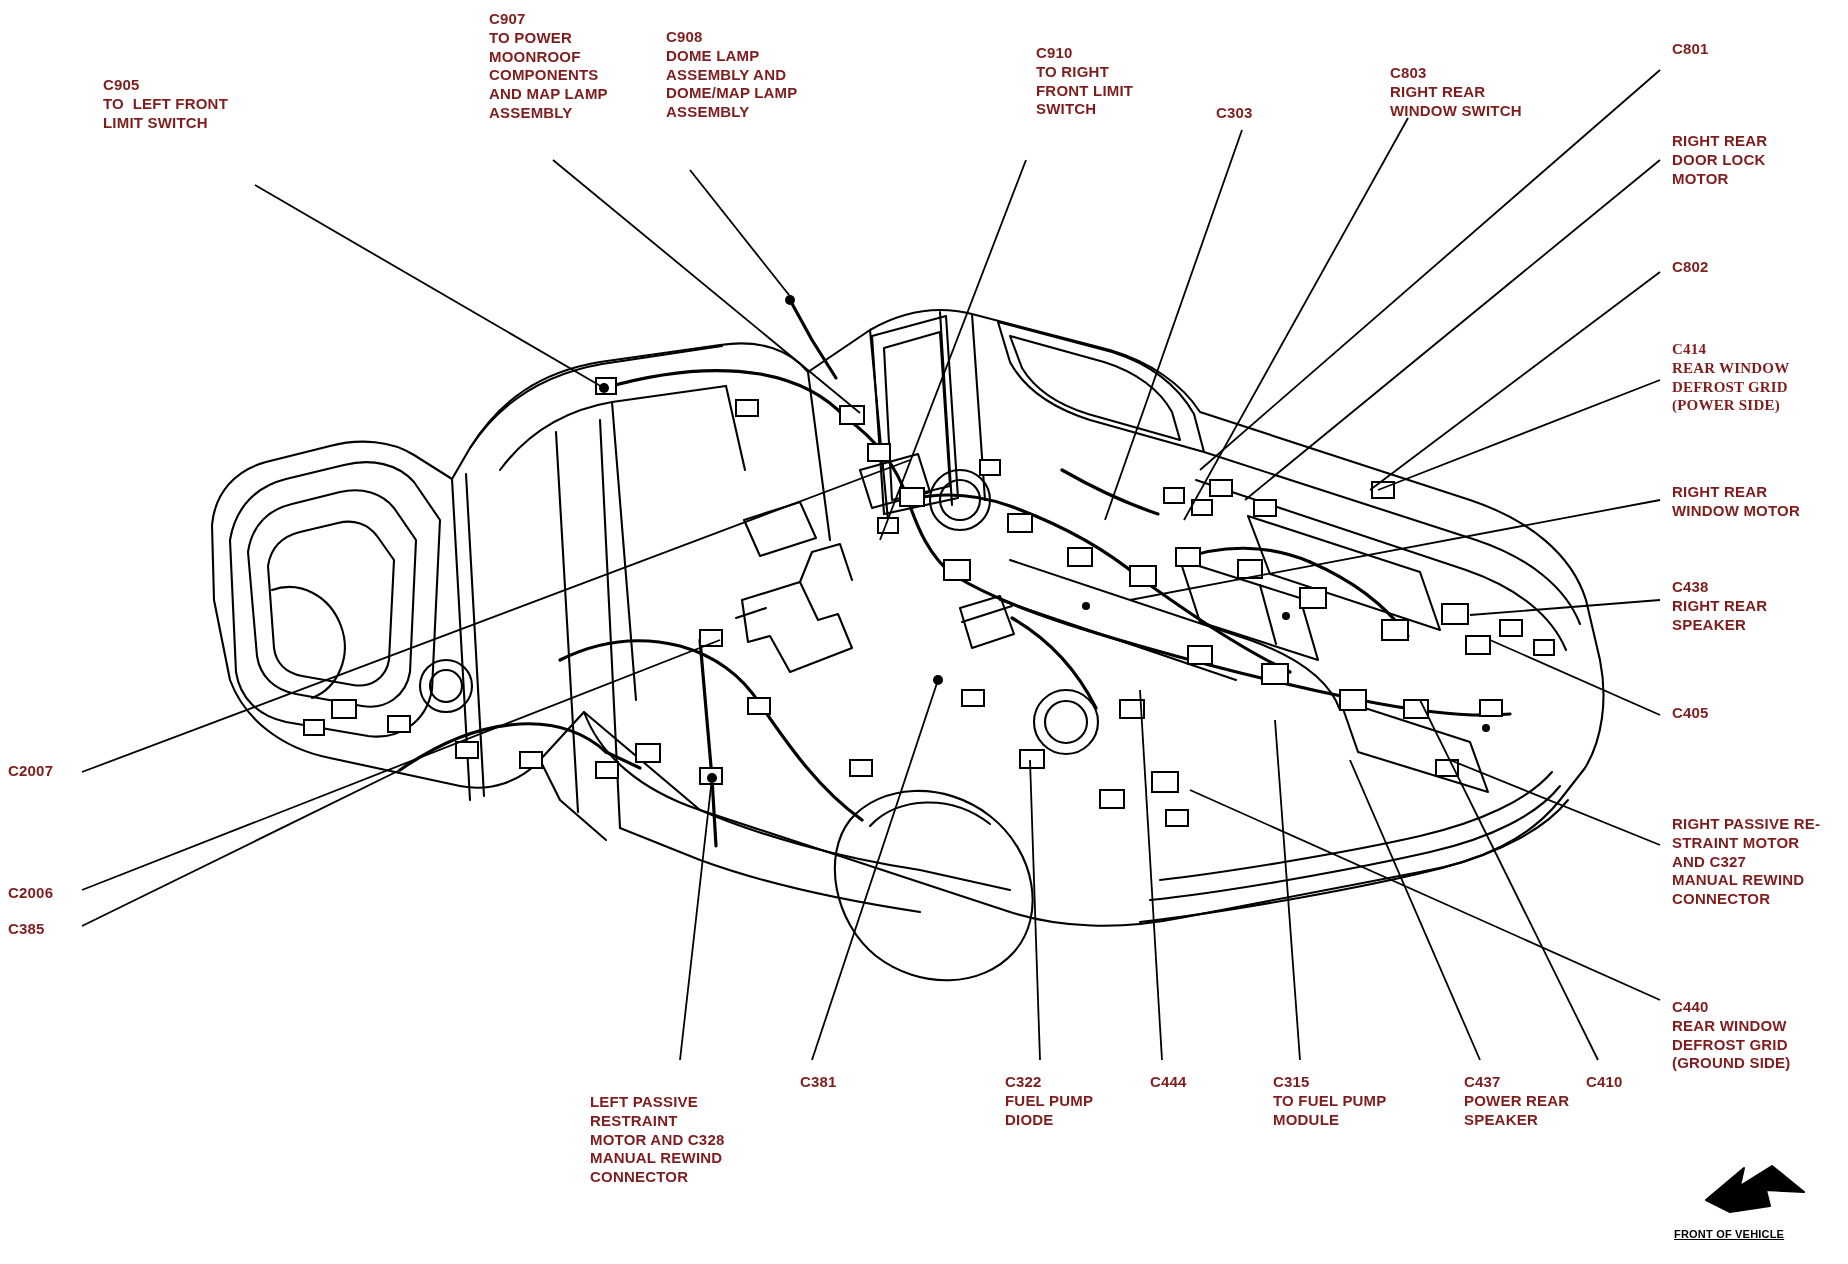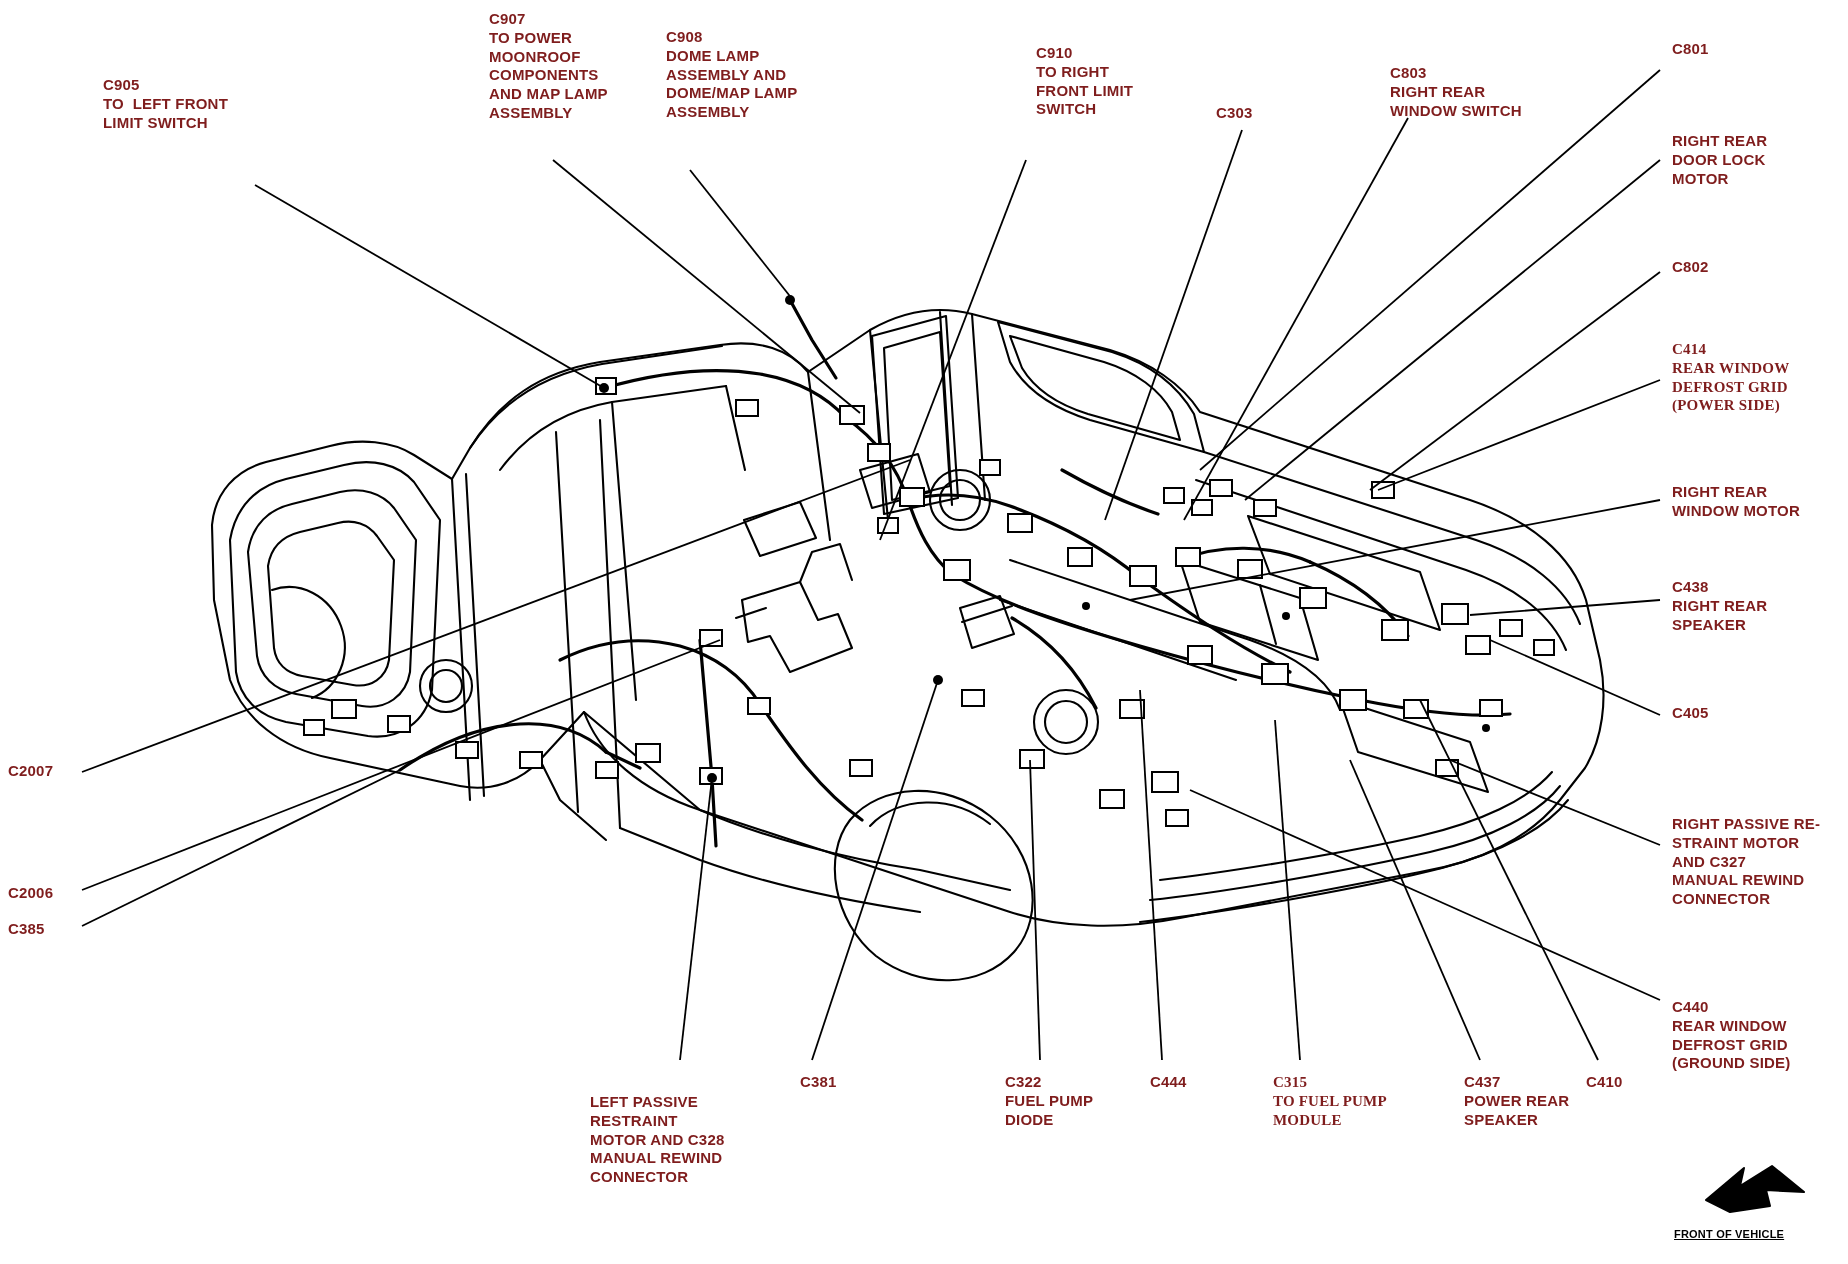--- a/index.html
+++ b/index.html
@@ -302,21 +302,21 @@
       <div class="label" style="left: 590px; top: 1073px; margin-top: 20px;">LEFT PASSIVE
 RESTRAINT
 MOTOR AND C328
 MANUAL REWIND
 CONNECTOR</div>
       <div class="label" style="left: 800px; top: 1073px;">C381</div>
       <div class="label" style="left: 1005px; top: 1073px;">C322
 FUEL PUMP
 DIODE</div>
       <div class="label" style="left: 1150px; top: 1073px;">C444</div>
-      <div class="label" style="left: 1273px; top: 1073px; font-family: Liberation Serif, serif;">C315
+      <div class="label" style="left: 1273px; top: 1073px;">C315
 TO FUEL PUMP
 MODULE</div>
       <div class="label" style="left: 1464px; top: 1073px;">C437
 POWER REAR
 SPEAKER</div>
       <div class="label" style="left: 1586px; top: 1073px;">C410</div>
     </div>
 
   <svg style="position:absolute; left:1700px; top:1160px; width:110px; height:56px;" viewBox="0 0 110 56">
     <path d="M6,40 L44,8 L40,26 L72,6 L104,32 L66,30 L70,46 L30,52 Z" fill="#000000" stroke="#000000" stroke-width="2" stroke-linejoin="round"></path>

